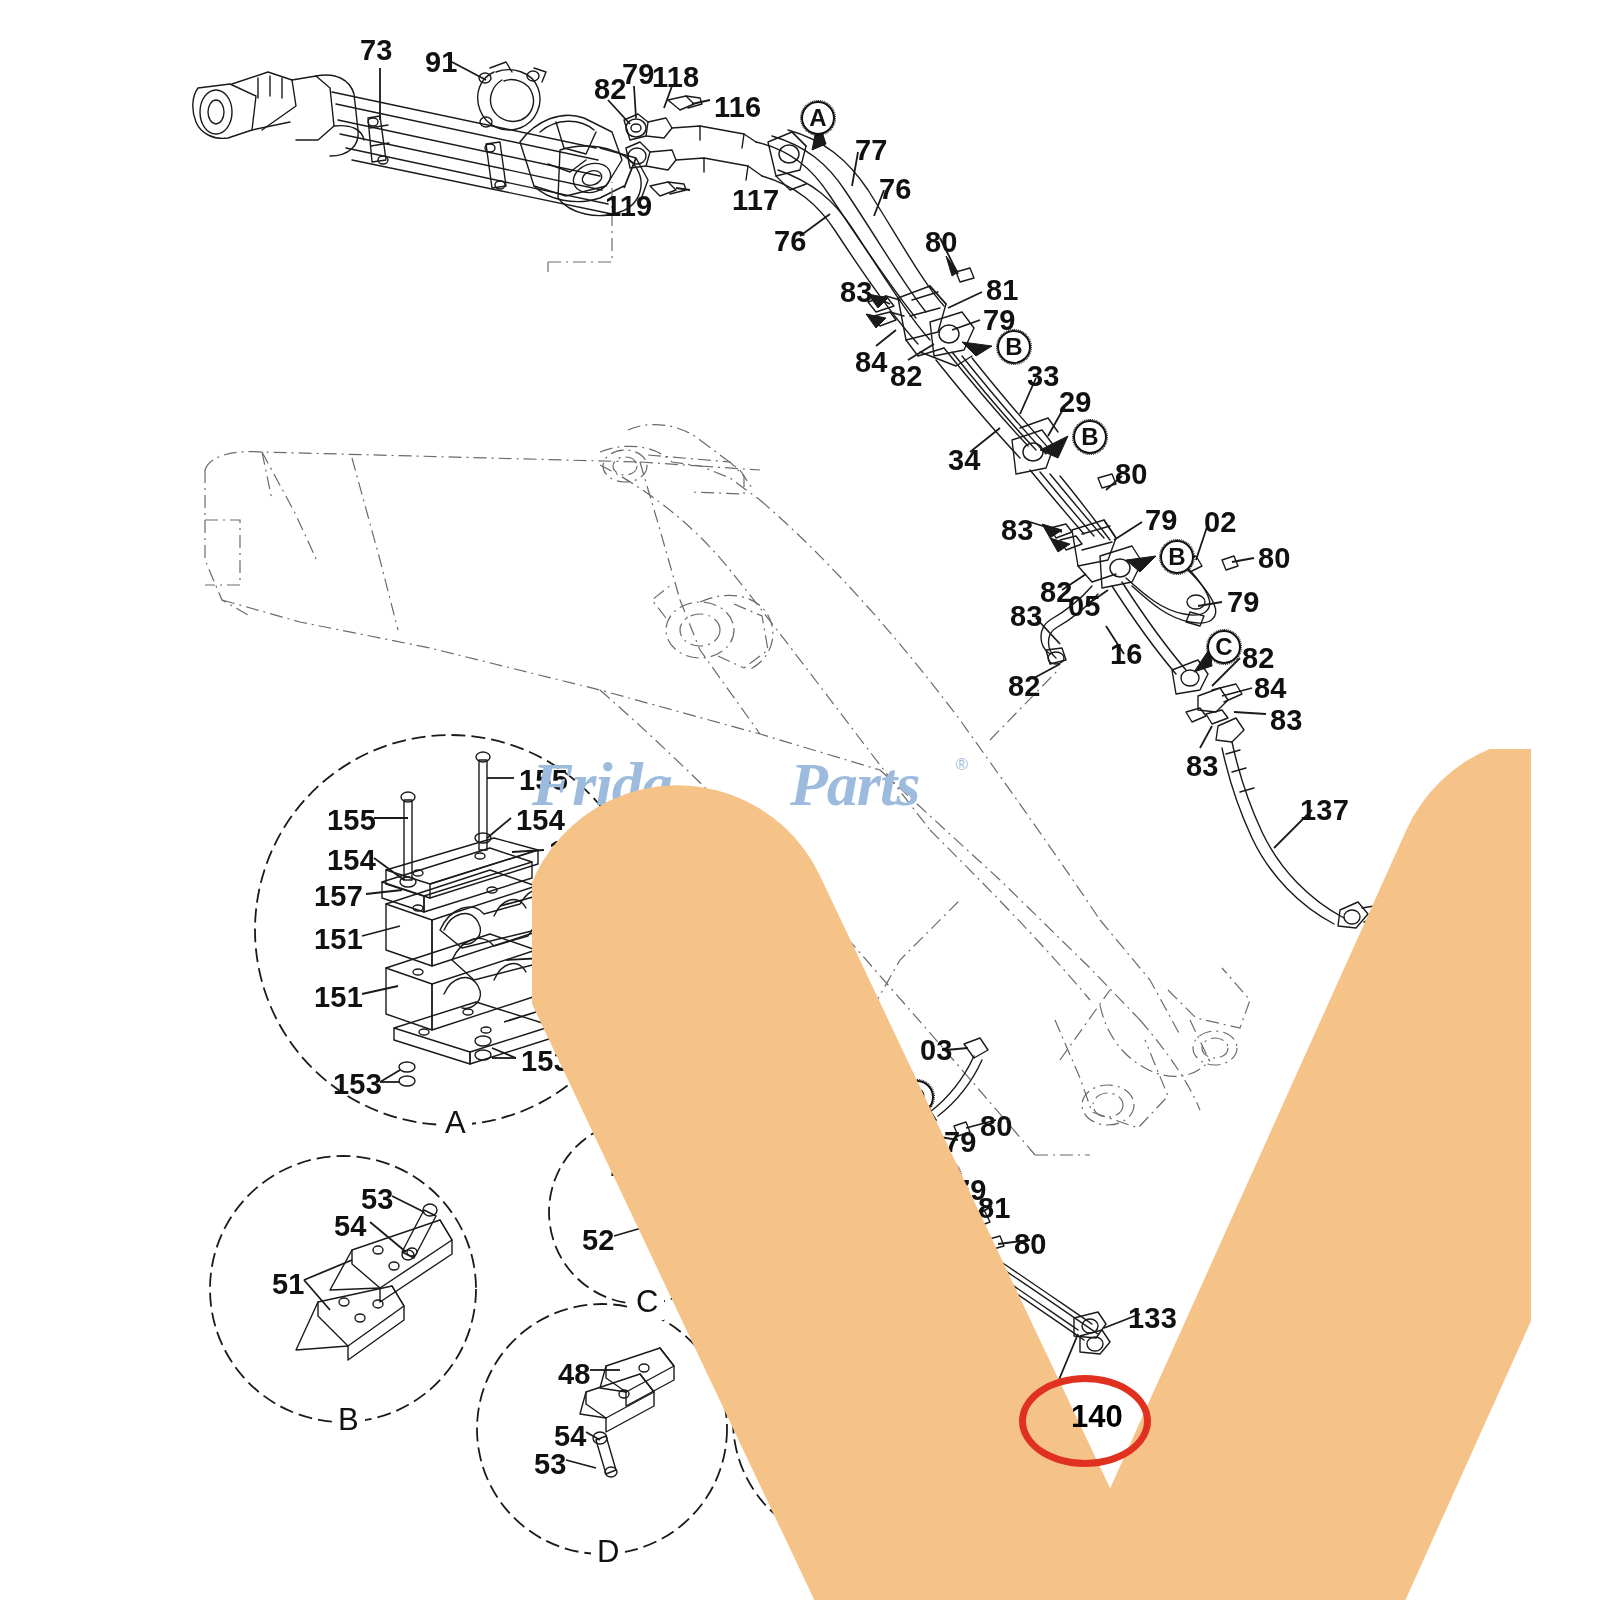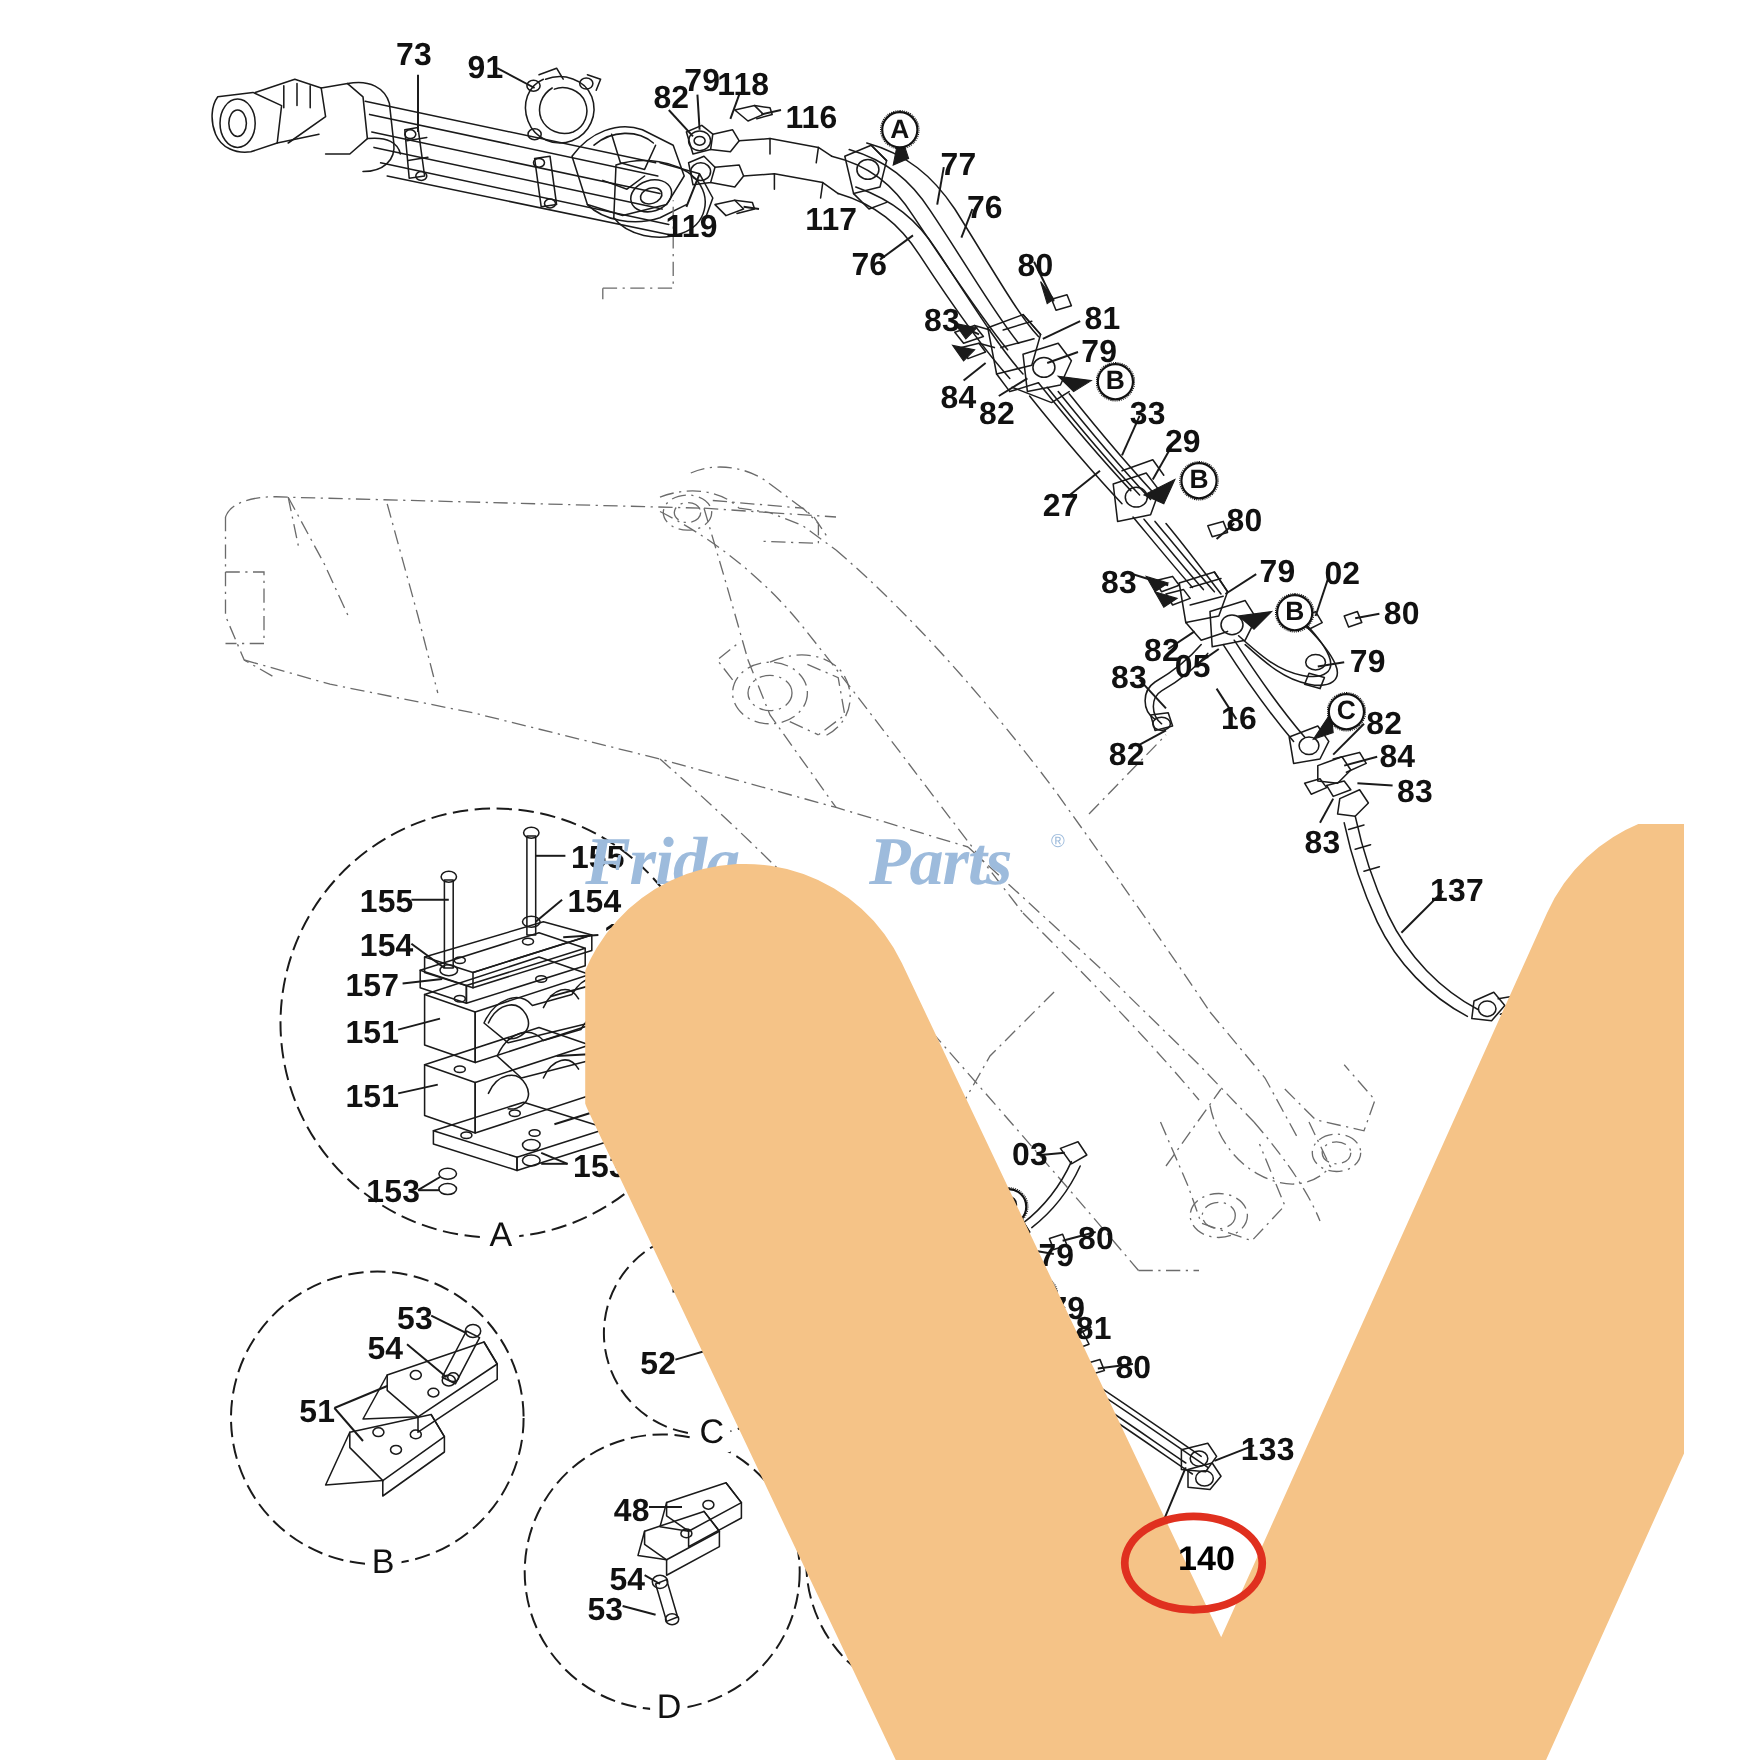--- a/index.html
+++ b/index.html
@@ -558,21 +558,21 @@
       <div class="lbl" style="left: 879px; top: 175px;">76</div>
       <div class="lbl" style="left: 774px; top: 227px;">76</div>
       <div class="lbl" style="left: 925px; top: 228px;">80</div>
       <div class="lbl" style="left: 840px; top: 278px;">83</div>
       <div class="lbl" style="left: 986px; top: 276px;">81</div>
       <div class="lbl" style="left: 983px; top: 306px;">79</div>
       <div class="lbl" style="left: 855px; top: 348px;">84</div>
       <div class="lbl" style="left: 890px; top: 362px;">82</div>
       <div class="lbl" style="left: 1027px; top: 362px;">33</div>
       <div class="lbl" style="left: 1059px; top: 388px;">29</div>
-      <div class="lbl" style="left: 948px; top: 446px;">27</div>
+      <div class="lbl" style="left: 948px; top: 446px;">34</div>
       <div class="lbl" style="left: 1115px; top: 460px;">80</div>
       <div class="lbl" style="left: 1001px; top: 516px;">83</div>
       <div class="lbl" style="left: 1145px; top: 506px;">79</div>
       <div class="lbl" style="left: 1204px; top: 508px;">02</div>
       <div class="lbl" style="left: 1258px; top: 544px;">80</div>
       <div class="lbl" style="left: 1040px; top: 578px;">82</div>
       <div class="lbl" style="left: 1068px; top: 592px;">05</div>
       <div class="lbl" style="left: 1227px; top: 588px;">79</div>
       <div class="lbl" style="left: 1010px; top: 602px;">83</div>
       <div class="lbl" style="left: 1110px; top: 640px;">16</div>

